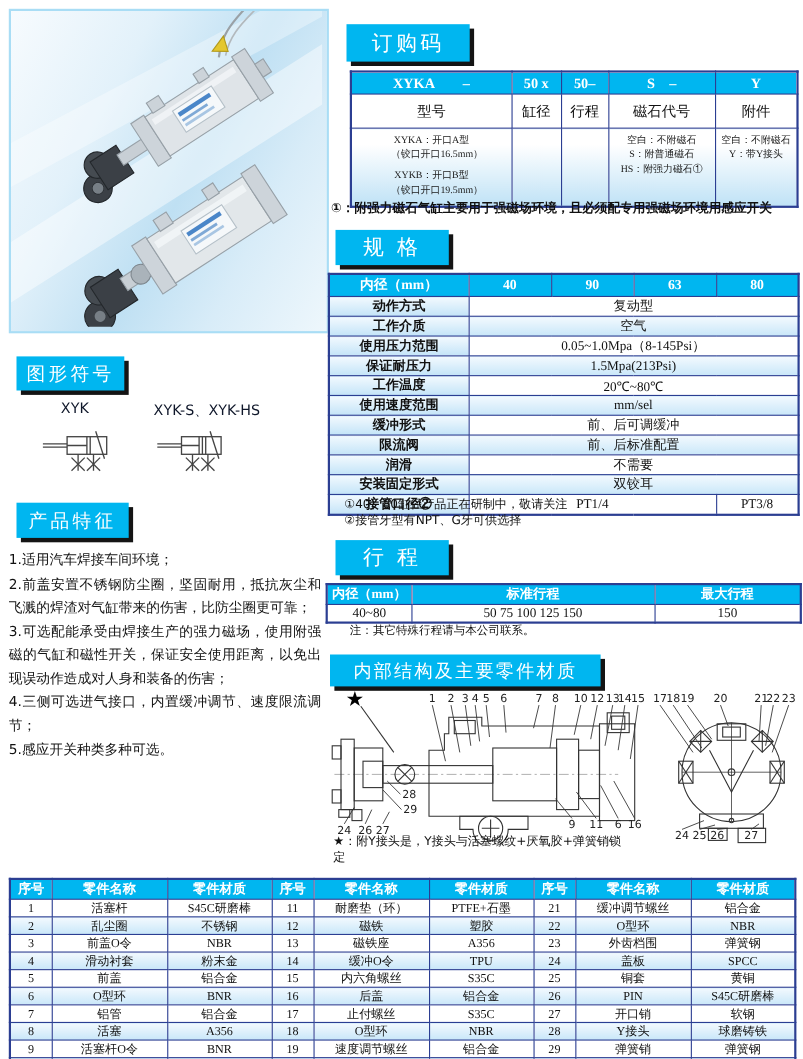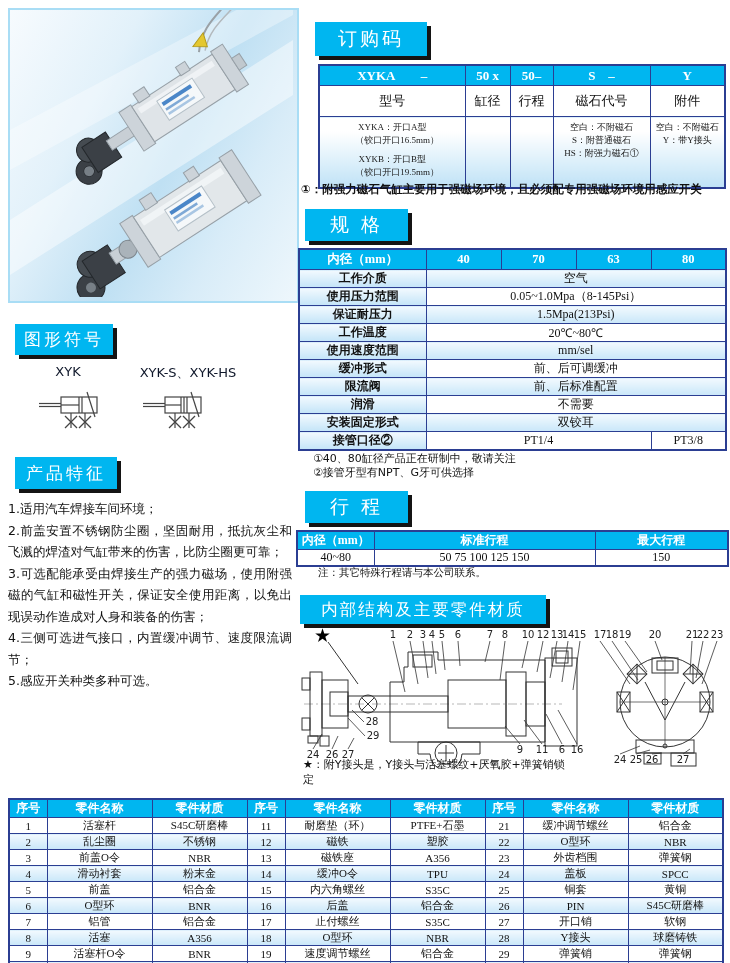--- a/index.html
+++ b/index.html
@@ -175,23 +175,27 @@
         <col style="width:127px">
         <col style="width:75px">
         <col style="width:75px">
         <col style="width:75px">
         <col style="width:75px">
       </colgroup>
     <tbody id="spec-tbody">
         <tr>
           <th class="head">内径（mm）</th>
           <th class="head">40</th>
-          <th class="head">70</th>
+          <th class="head">90</th>
           <th class="head">63</th>
           <th class="head">80</th>
+        </tr>
+        <tr class="">
+          <td class="rowlbl">动作方式</td>
+          <td colspan="4">复动型</td>
         </tr>
         <tr class="altrow">
           <td class="rowlbl">工作介质</td>
           <td colspan="4">空气</td>
         </tr>
         <tr class="">
           <td class="rowlbl">使用压力范围</td>
           <td colspan="4">0.05~1.0Mpa（8-145Psi）</td>
         </tr>
         <tr class="altrow">

